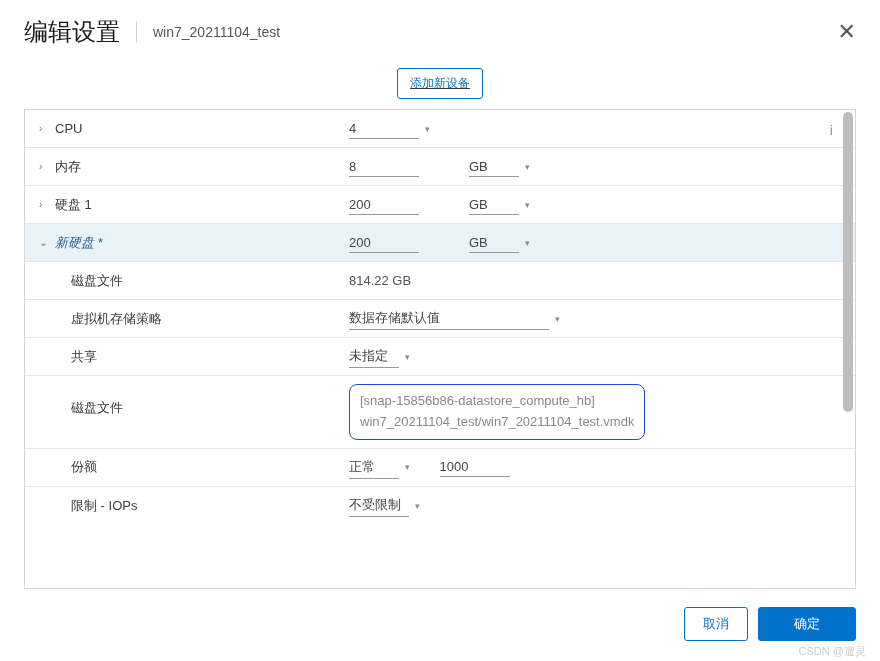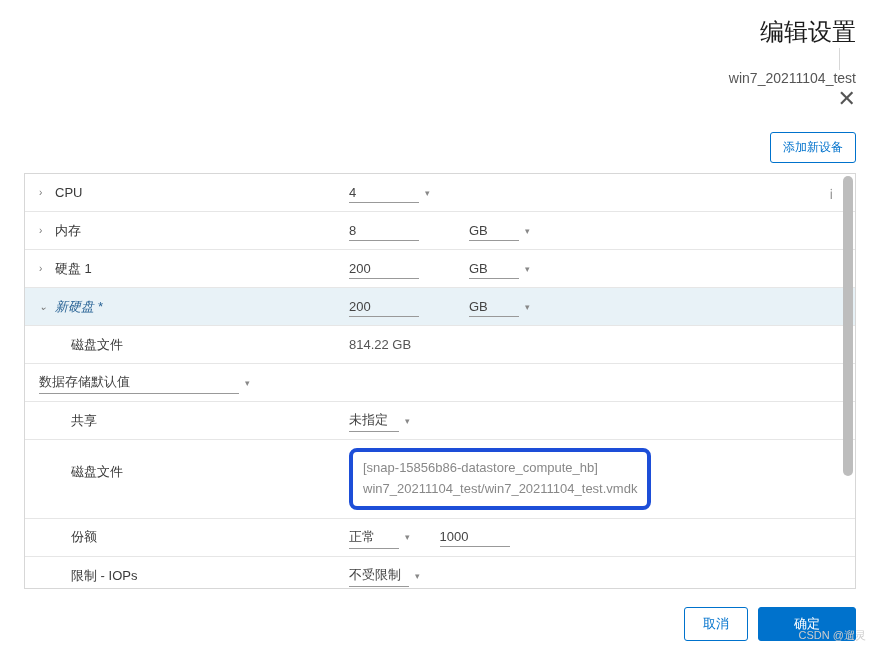--- a/index.html
+++ b/index.html
@@ -15,23 +15,22 @@
   .modal {
     padding: 0 24px 20px 24px;
     display: flex;
     flex-direction: column;
     height: 100%;
     position: relative;
   }
   
   .header-row {
     display: flex;
-    align-items: flex-end;
+    align-items: center;
     padding: 16px 0 10px 0;
-    flex-direction: column;
   }
   .header-title {
     font-size: 24px;
     font-weight: 400;
     color: #1b1b1b;
   }
   .header-divider {
     border-left: 1px solid #d7d7d7;
     height: 22px;
     margin: 0 16px;
@@ -59,22 +58,23 @@
     cursor: pointer;
   }
   .tab.active {
     color: #0072cc;
     border-bottom: 3px solid #0072cc;
     margin-bottom: -1px;
   }
   
   .toolbar-row {
     display: flex;
-    justify-content: flex-end;
+    justify-content: center;
     padding: 10px 0;
+    text-decoration: underline;
   }
   .btn-outline {
     border: 1px solid #0072cc;
     color: #0072cc;
     background: #fff;
     border-radius: 3px;
     padding: 6px 12px;
     font-size: 12px;
     cursor: pointer;
   }
@@ -127,21 +127,21 @@
   .underline-input.wide { width: 200px; }
   .dd-caret { font-size: 9px; color: #888; margin-left:-4px; }
   .info-icon {
     position:absolute;
     right: 22px;
     top: 10px;
     font-size: 14px;
     color: #999;
   }
   .highlight-box {
-    border: 4px solid #1d4ed8;
+    border: 1px solid #1d4ed8;
     border-radius: 8px;
     padding: 6px 10px;
     color: #888;
     line-height: 1.6;
   }
   .scrollbar-mock {
     position: absolute;
     top: 2px;
     right: 2px;
     width: 10px;
@@ -170,21 +170,21 @@
     background: #0072cc;
     color: #fff;
     border-radius: 3px;
     padding: 7px 35px;
     font-size: 13px;
     cursor: pointer;
   }
   .watermark {
     position:absolute;
     right: 14px;
-    bottom: 18px;
+    bottom: 2px;
     font-size: 11px;
     color: #ccc;
     margin-left: 6px;
   }
 </style>
 </head>
 <body>
 
 <div class="modal">
 
@@ -258,20 +258,23 @@
       <div class="row">
         <div class="row-label indent">
           <span>磁盘文件</span>
         </div>
         <div class="row-value">
           <span>814.22 GB</span>
         </div>
       </div>
 
       <div class="row">
+        <div class="row-label indent">
+          <span>虚拟机存储策略</span>
+        </div>
         <div class="row-value">
           <span class="underline-input wide">数据存储默认值</span>
           <span class="dd-caret">▾</span>
         </div>
       </div>
 
       <div class="row">
         <div class="row-label indent">
           <span>共享</span>
         </div>

